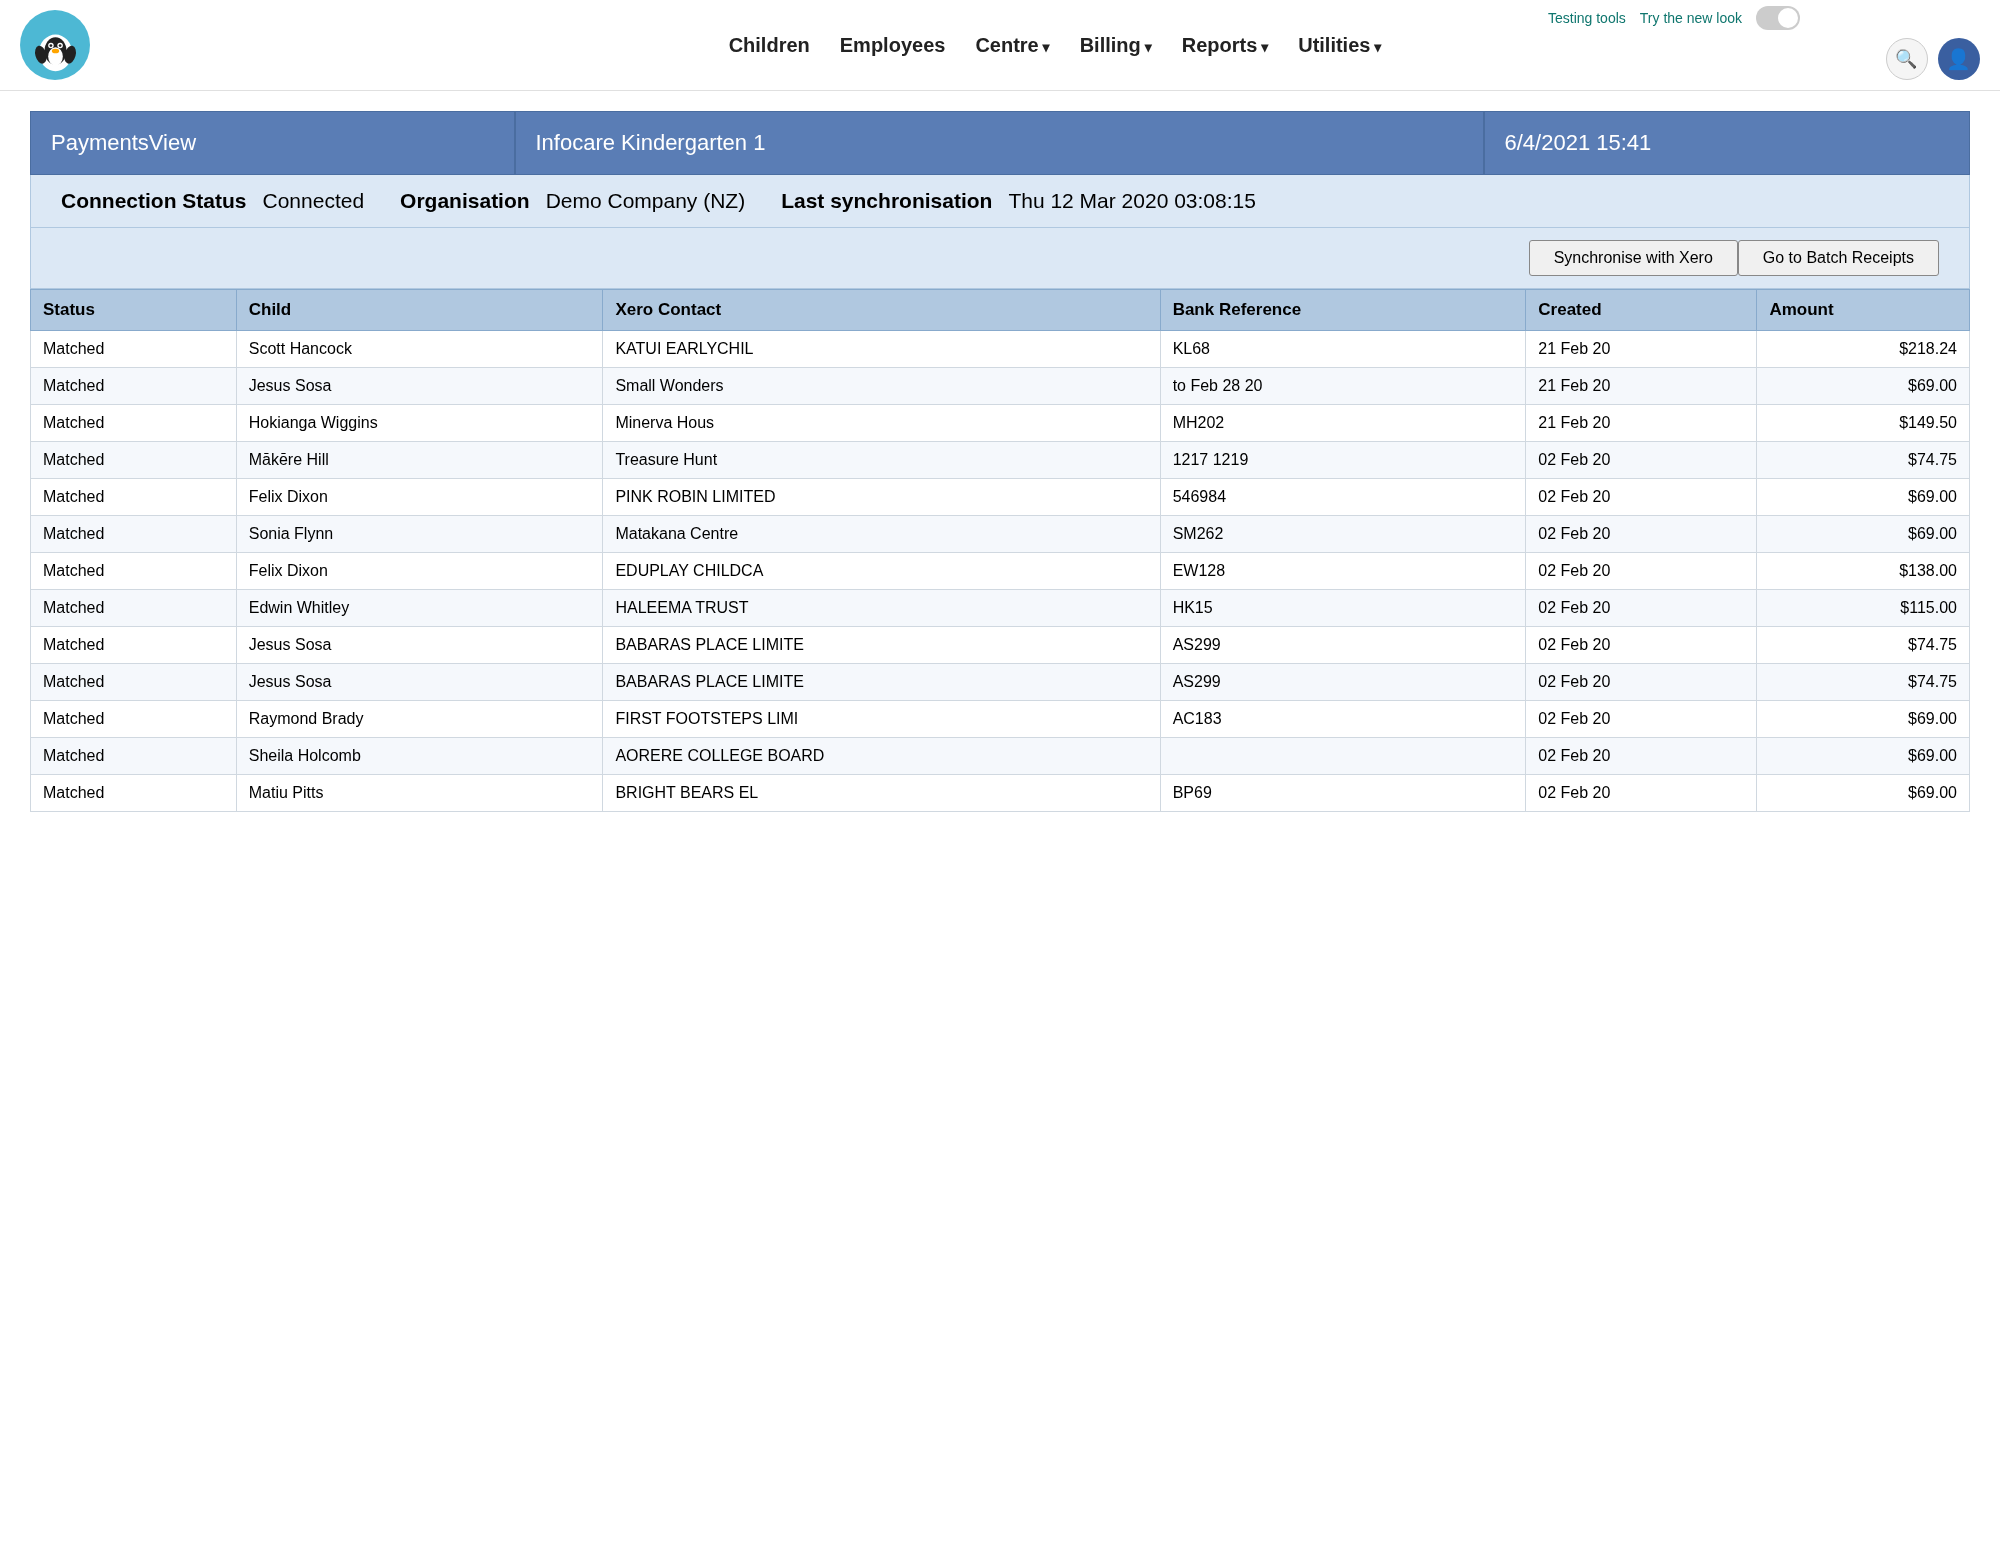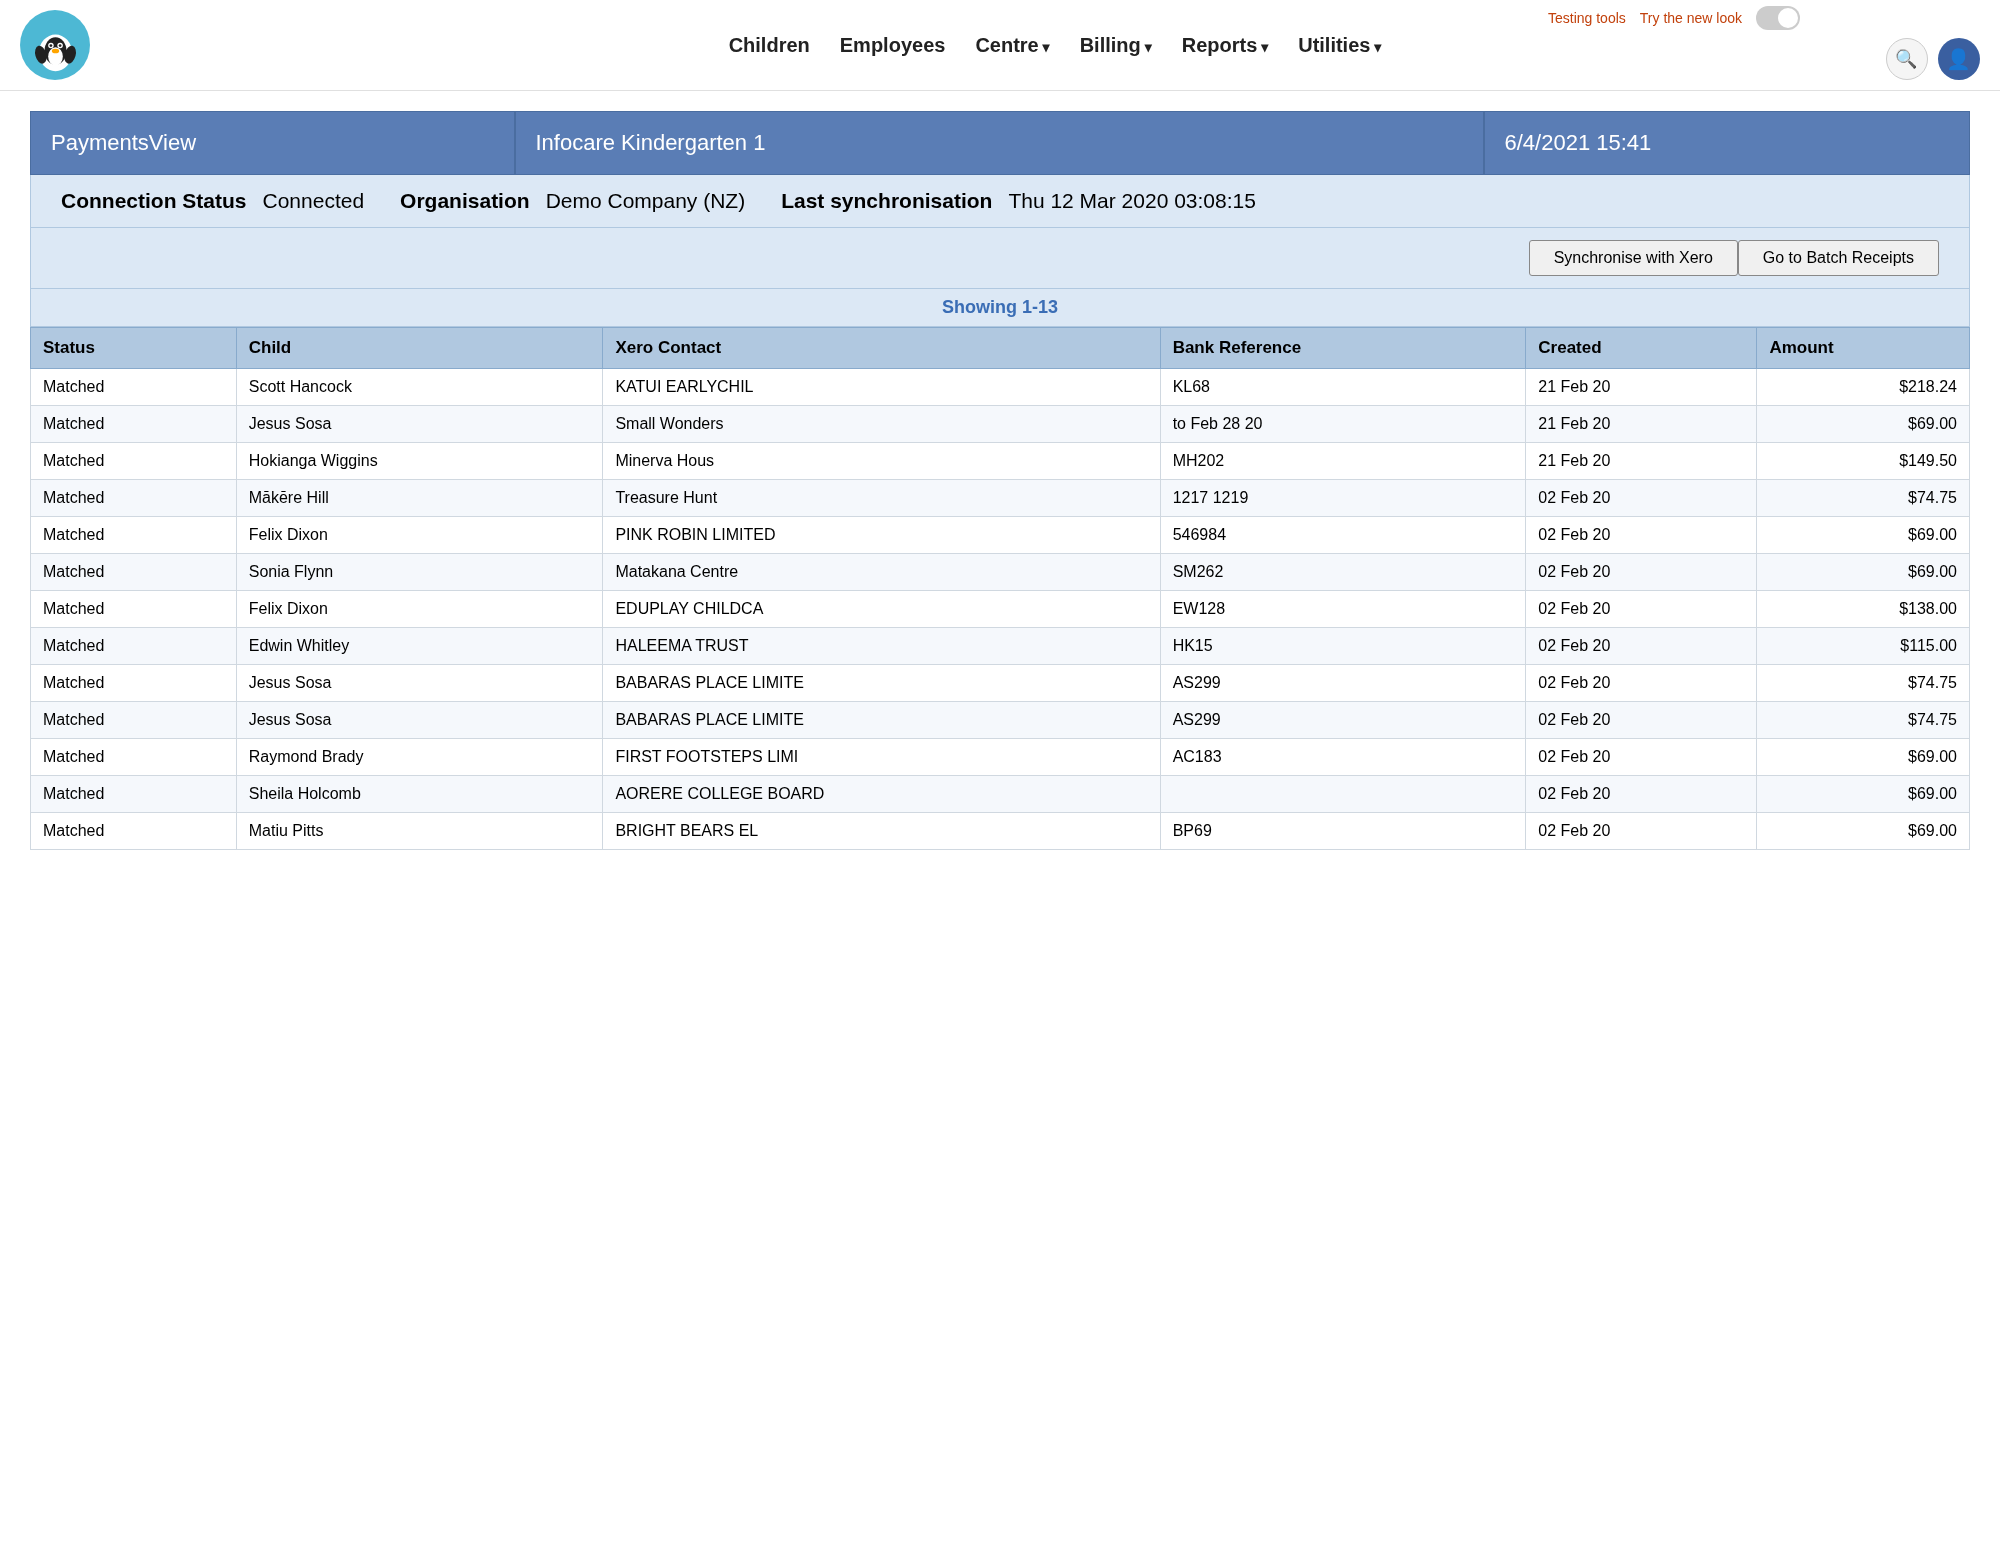--- a/index.html
+++ b/index.html
@@ -48,21 +48,21 @@
       font-size: 20px;
       font-weight: 600;
       color: #222;
       cursor: pointer;
     }
     .nav-link-dropdown::after {
       content: ' ▾';
       font-size: 14px;
     }
     .top-util-link {
-      color: #c2410c;
+      color: #0f766e;
       cursor: pointer;
       font-size: 14px;
     }
     .toggle-switch {
       width: 44px;
       height: 24px;
       background: #ccc;
       border-radius: 12px;
       position: relative;
       cursor: pointer;
@@ -304,21 +304,20 @@
     <span class="info-value">Demo Company (NZ)</span>
     <span class="info-label">Last synchronisation</span>
     <span class="info-value">Thu 12 Mar 2020 03:08:15</span>
   </div>
 
   <div class="buttons-panel">
     <button class="action-btn">Synchronise with Xero</button>
     <button class="action-btn">Go to Batch Receipts</button>
   </div>
 
-  <div class="showing-label">Showing 1-13</div>
 
   <table class="data-table">
     <thead>
       <tr>
         <th>Status</th>
         <th>Child</th>
         <th>Xero Contact</th>
         <th>Bank Reference</th>
         <th>Created</th>
         <th>Amount</th>

